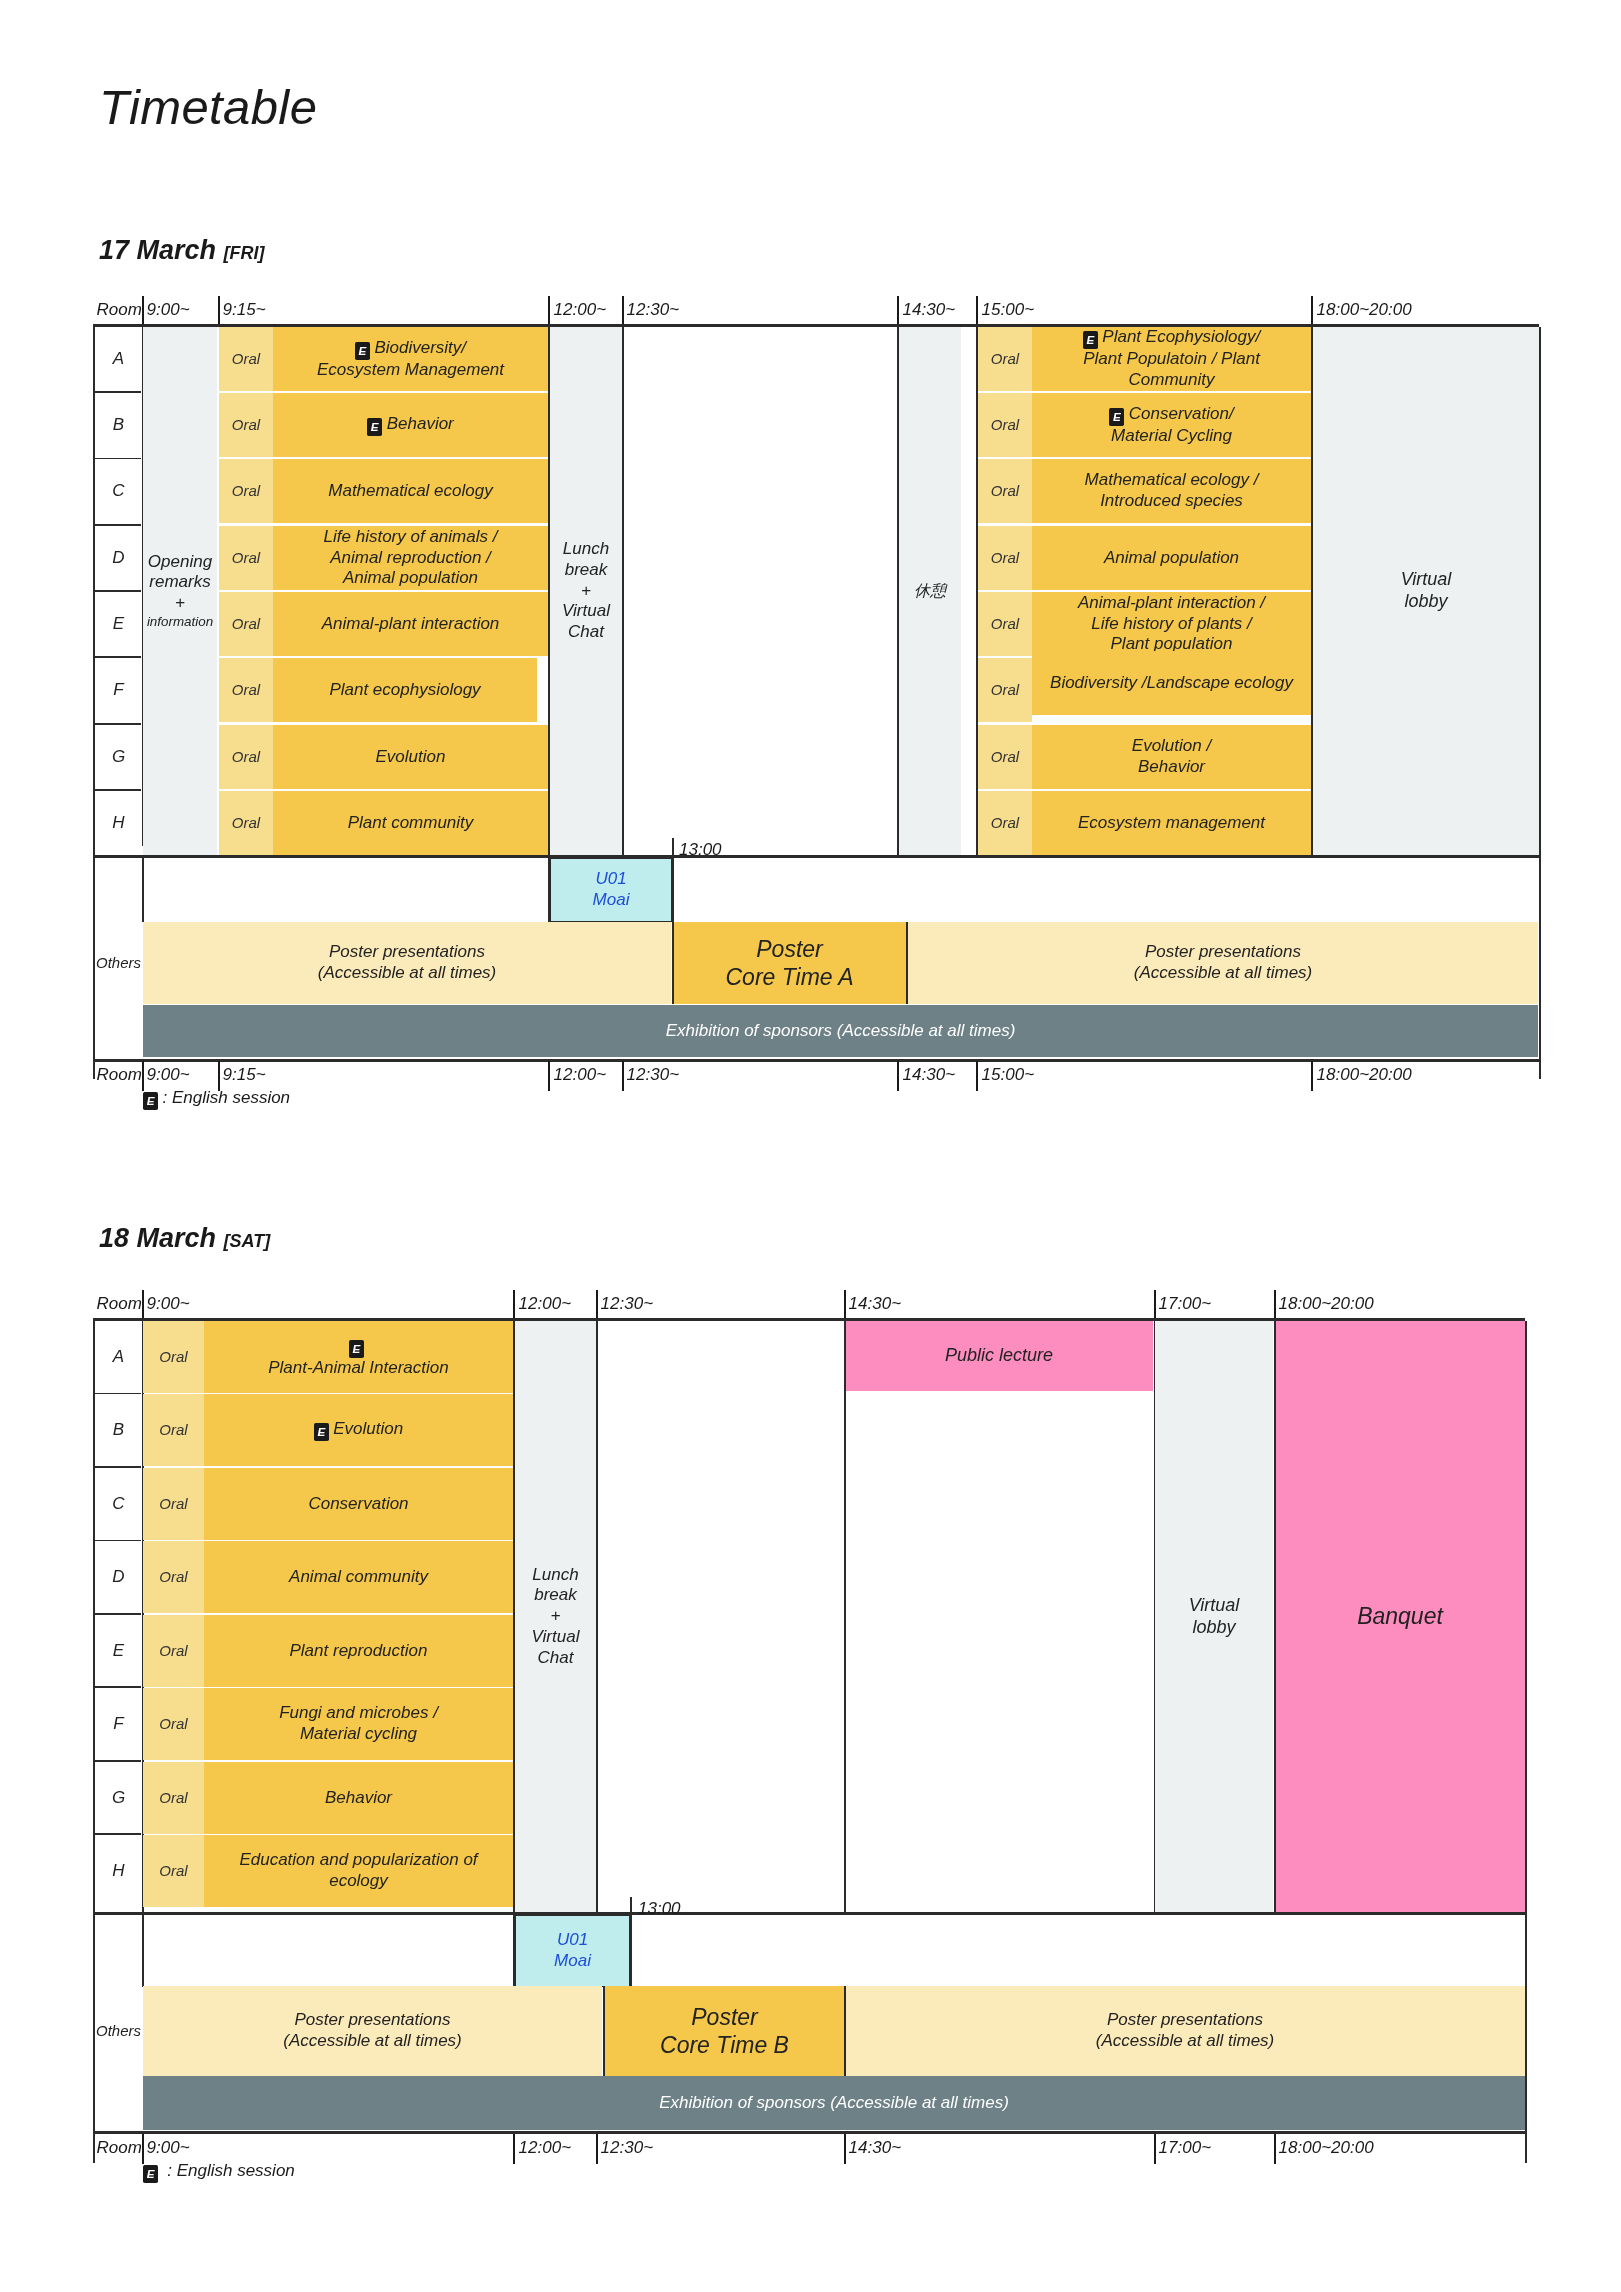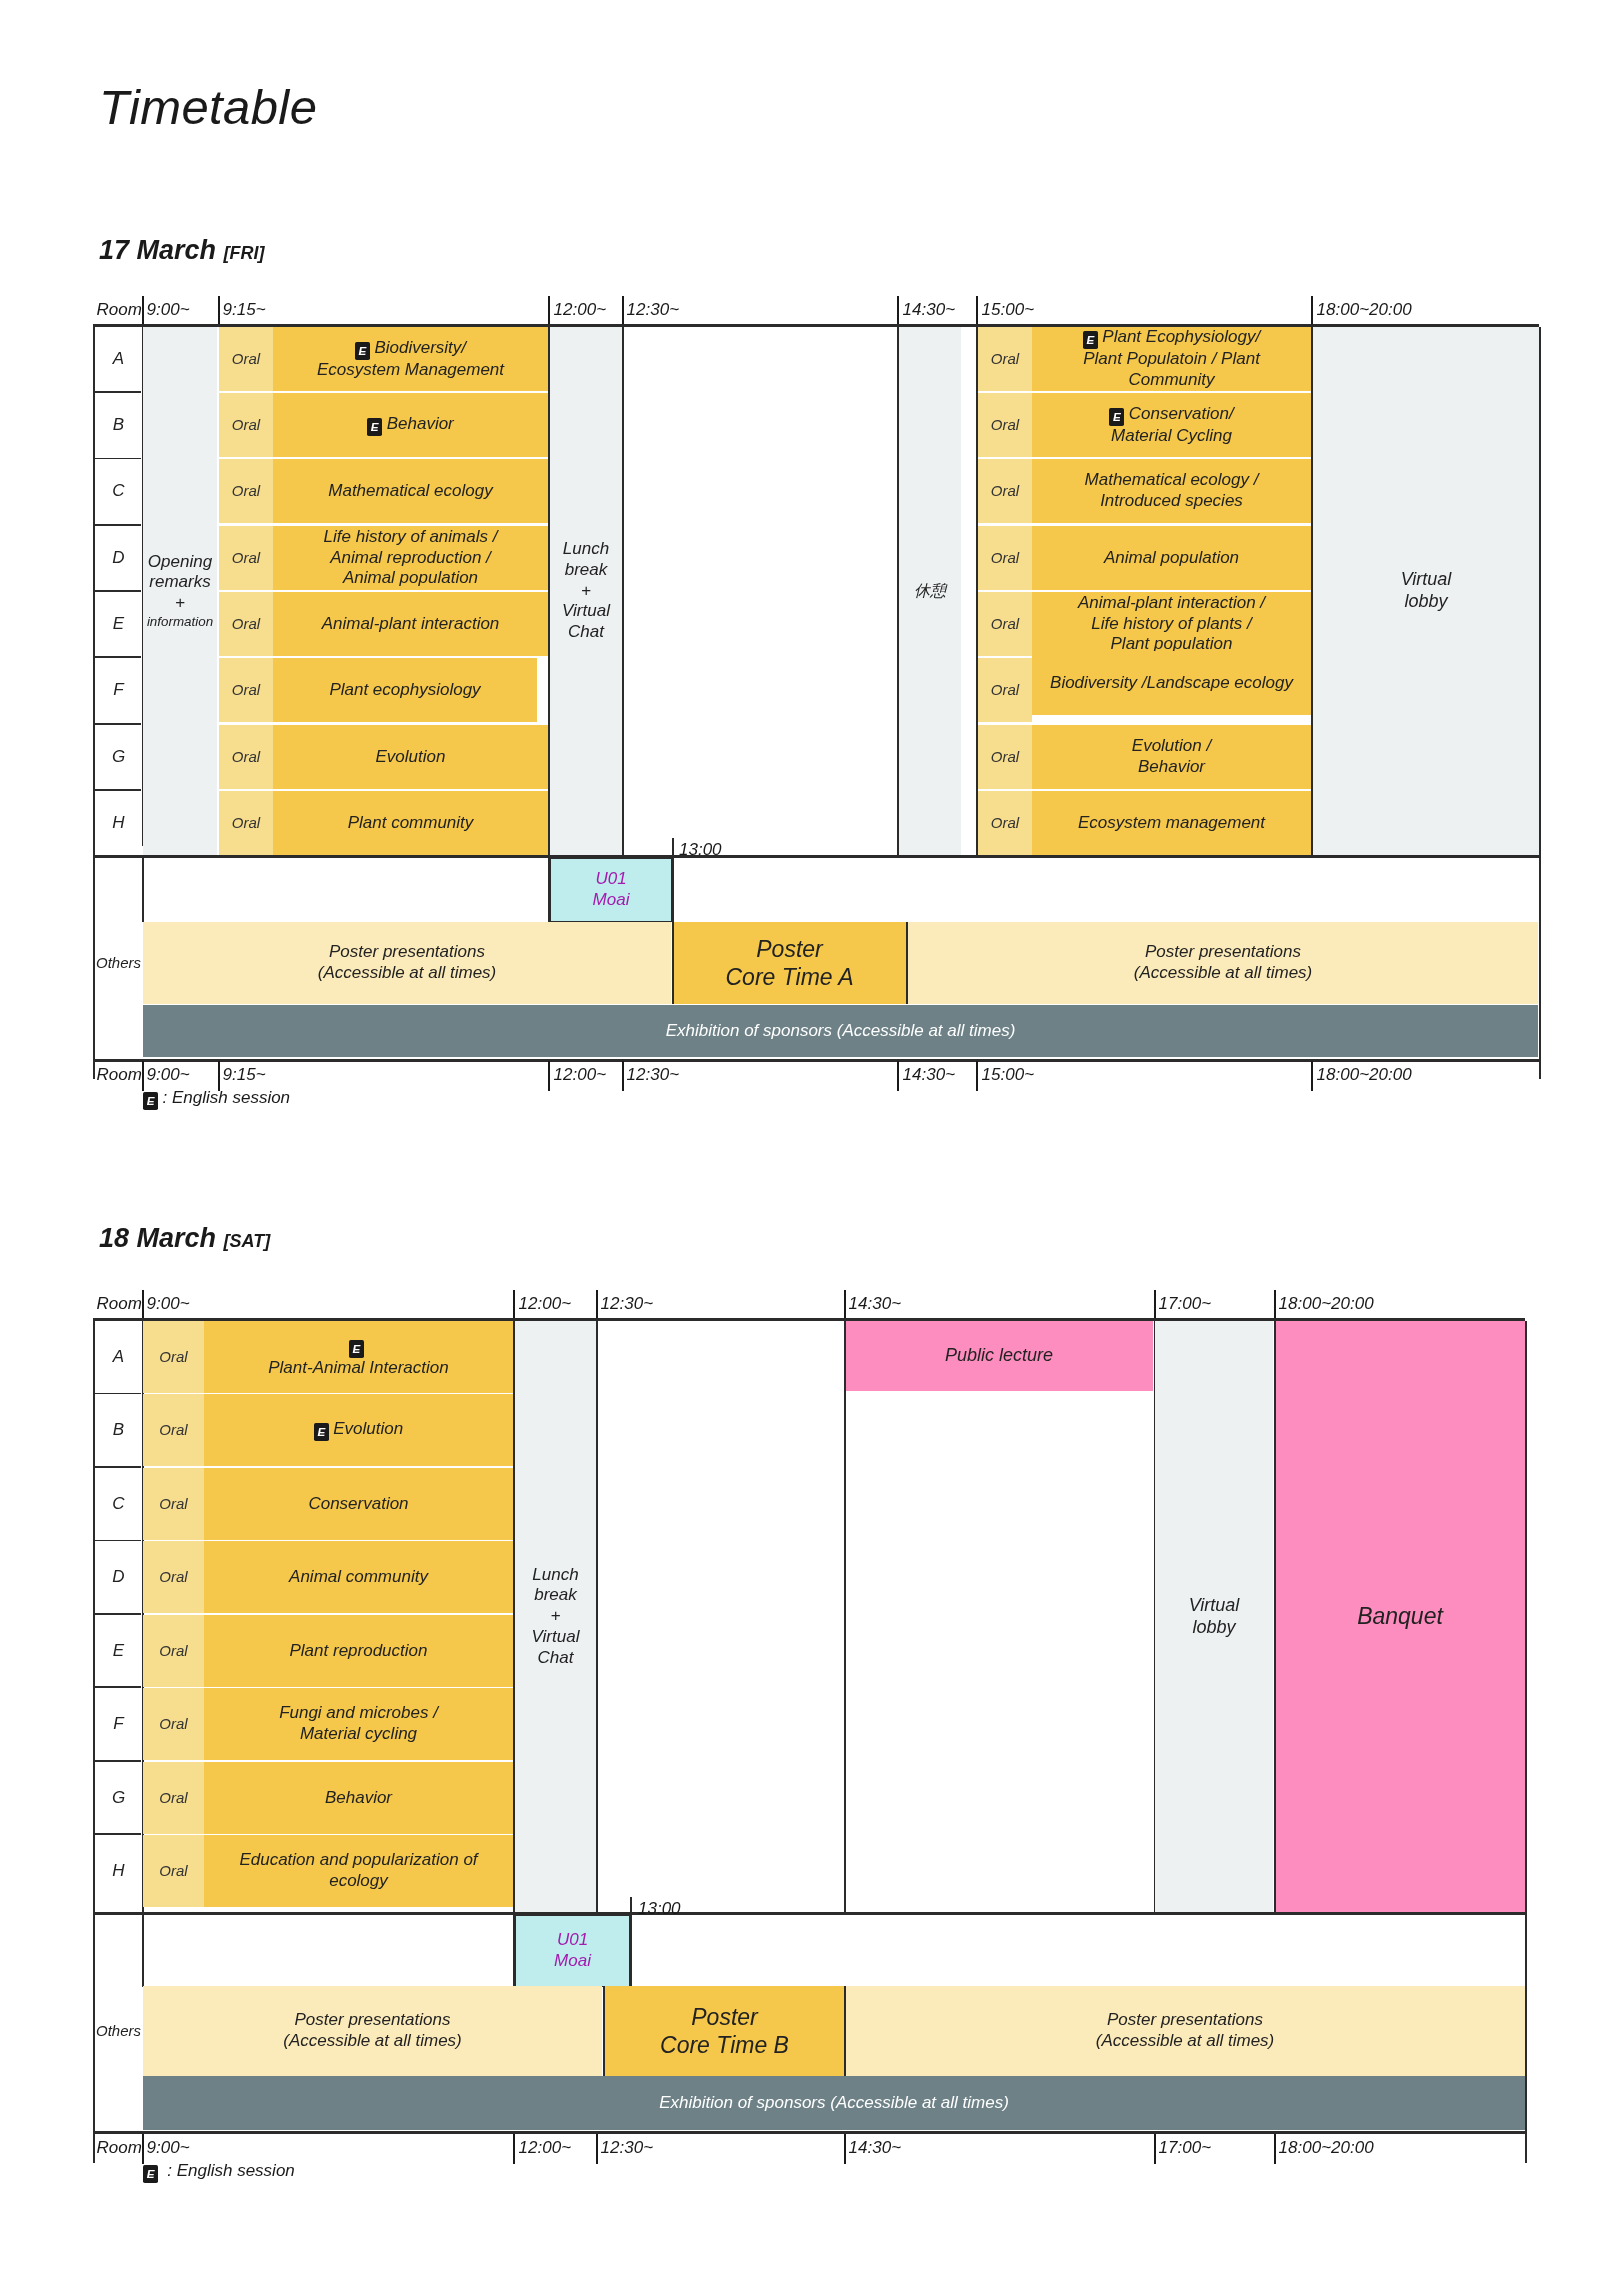--- a/index.html
+++ b/index.html
@@ -26,21 +26,21 @@
   .ruler .rl{position:absolute;top:0;height:30px;padding-left:3.6px;white-space:nowrap;line-height:27px;}
   .ruler .tick{position:absolute;top:0;width:1.8px;height:30px;background:#1a1a1a;}
 
   
   .cell{position:absolute;box-sizing:border-box;display:flex;align-items:center;justify-content:center;text-align:center;line-height:1.22;}
   .oral{background:#f7dd8e;color:#333;font-size:15px;}
   .sess{background:#f5c84b;color:#222;font-size:17px;padding:0 5.4px;}
   .pale{background:#edf1f2;color:#222;font-size:17px;}
   .poster-all{background:#fbeaba;color:#222;font-size:17px;}
   .poster-core{background:#f5c84b;color:#222;font-size:23px;}
-  .moai{background:#bfeded;color:#a21caf;font-size:17px;border:1.8px solid #2b2b2b;}
+  .moai{background:#bfeded;color:#1d4ed8;font-size:17px;border:1.8px solid #2b2b2b;}
   .sponsor{background:#6d8187;color:#ffffff;font-size:17px;}
   .pink{background:#fd8dbe;color:#222;font-size:18px;}
   .pink-big{background:#fd8dbe;color:#222;font-size:23px;}
   .roomlab{font-size:17px;color:#222;background:#ffffff;}
   .othlab{font-size:15px;color:#222;background:#ffffff;}
 
   .hl{position:absolute;background:#2b2b2b;}      
   .vl{position:absolute;background:#2b2b2b;}
 
   .efl{

